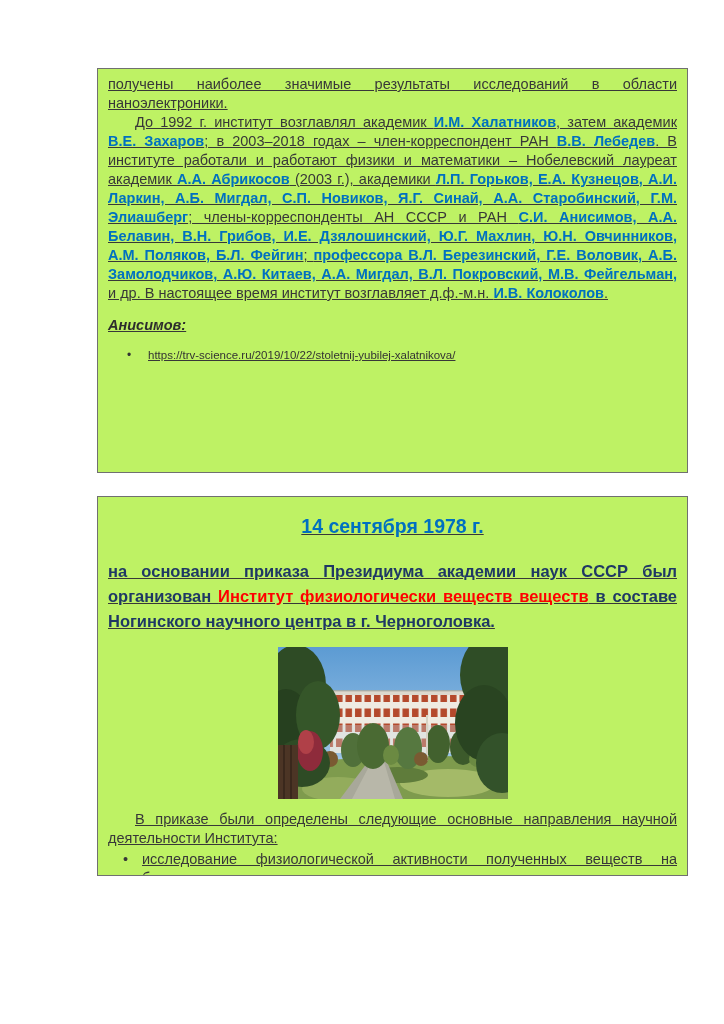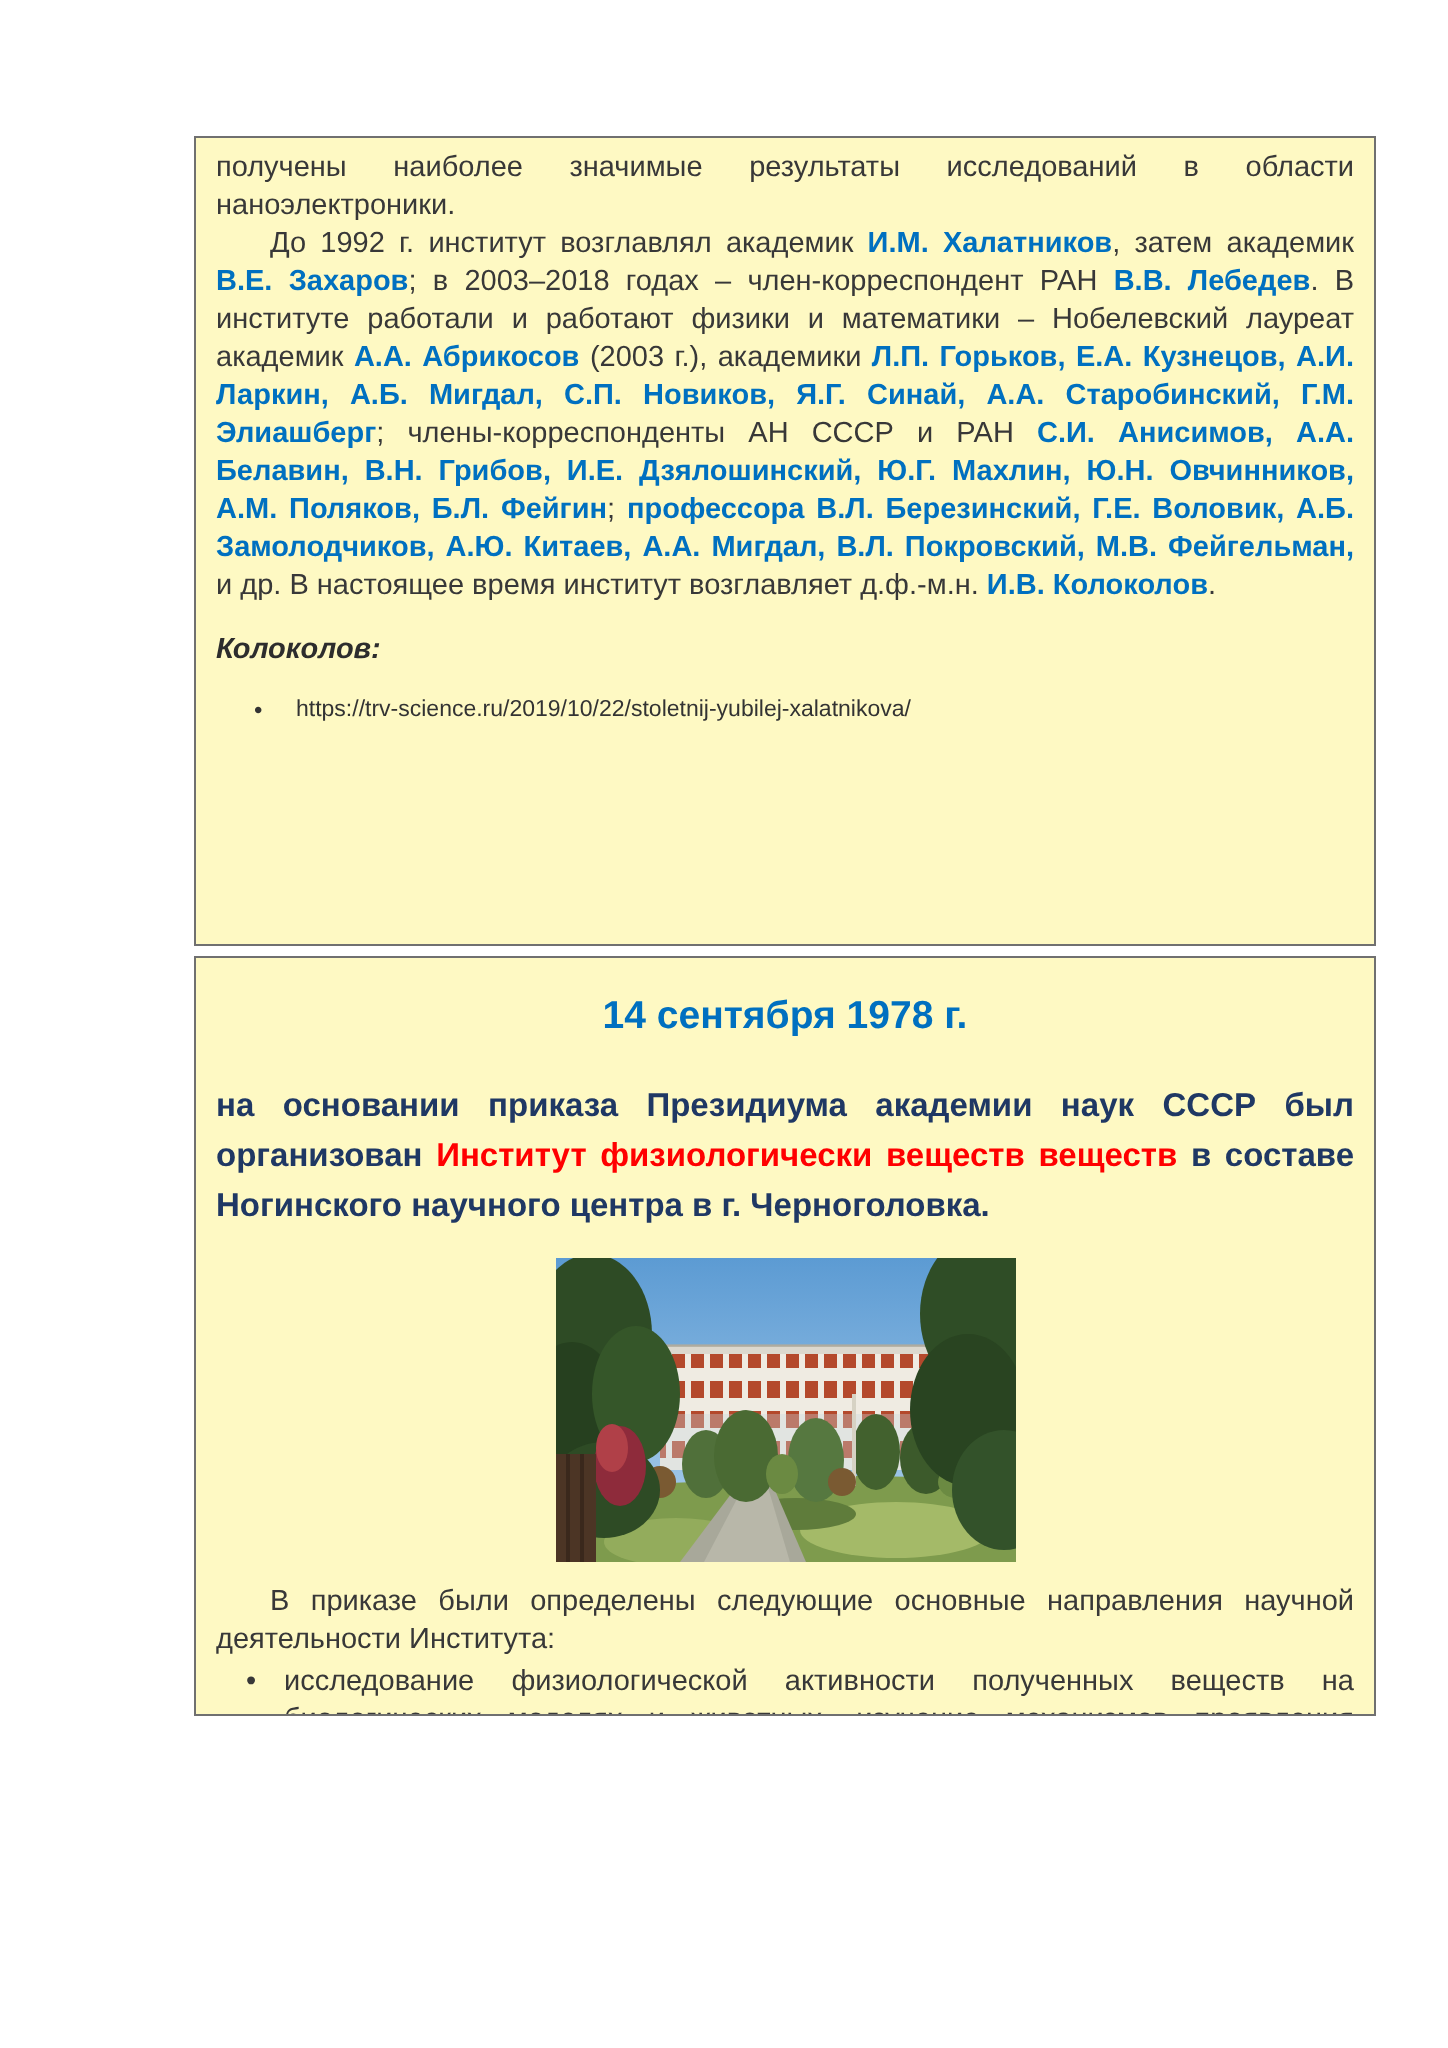--- a/index.html
+++ b/index.html
@@ -5,24 +5,24 @@
   html, body { margin:0; padding:0; background:#ffffff; }
   body {
     width:724px; height:1024px; position:relative;
     font-family:"Liberation Sans", sans-serif;
     color:#383838;
     -webkit-font-smoothing:antialiased;
   }
   .docbox {
     position:absolute; left:97px; width:591px;
     border:1px solid #707070; box-sizing:border-box;
-    background:#fef9c3; padding:0 10px; overflow:hidden;
+    background:#bef264; padding:0 10px; overflow:hidden;text-decoration:underline;
   }
   #box1 { top:68px;  height:405px; }
-  #box2 { top:478px; height:380px; }
+  #box2 { top:496px; height:380px; }
 
   .body-par {
     font-size:14.5px; line-height:19px; text-align:justify; margin:0;
   }
   .indent { text-indent:27px; }
   #p1 { margin-top:6px; }
 
   .seg-plain { }
   .seg-name  { color:#0070C0; font-weight:bold; }
   .seg-red   { color:#FF0000; }
@@ -63,21 +63,21 @@
   }
 </style>
 </head>
 <body>
 
 <div>
 
   <section class="docbox" id="box1">
     <p class="body-par" id="p1">получены наиболее значимые результаты исследований в области наноэлектроники.</p>
     <p class="body-par indent" id="p2"><span class="seg-plain">До 1992 г. институт возглавлял академик </span><span class="seg-name">И.М. Халатников</span><span class="seg-plain">, затем академик </span><span class="seg-name">В.Е. Захаров</span><span class="seg-plain">; в 2003–2018 годах – член-корреспондент РАН </span><span class="seg-name">В.В. Лебедев</span><span class="seg-plain">. В институте работали и работают физики и математики – Нобелевский лауреат академик </span><span class="seg-name">А.А. Абрикосов</span><span class="seg-plain"> (2003 г.), академики </span><span class="seg-name">Л.П. Горьков, Е.А. Кузнецов, А.И. Ларкин, А.Б. Мигдал, С.П. Новиков, Я.Г. Синай, А.А. Старобинский, Г.М. Элиашберг</span><span class="seg-plain">; члены-корреспонденты АН СССР и РАН </span><span class="seg-name">С.И. Анисимов, А.А. Белавин, В.Н. Грибов, И.Е. Дзялошинский, Ю.Г. Махлин, Ю.Н. Овчинников, А.М. Поляков, Б.Л. Фейгин</span><span class="seg-plain">; </span><span class="seg-name">профессора В.Л. Березинский, Г.Е. Воловик, А.Б. Замолодчиков, А.Ю. Китаев, А.А. Мигдал, В.Л. Покровский, М.В. Фейгельман,</span><span class="seg-plain"> и др. В настоящее время институт возглавляет д.ф.-м.н. </span><span class="seg-name">И.В. Колоколов</span><span class="seg-plain">.</span></p>
-    <p class="sources-title">Колоколов:</p>
+    <p class="sources-title">Анисимов:</p>
     <ul class="sources-list">
       <li><span class="seg-plain">https://trv-science.ru/2019/10/22/stoletnij-yubilej-xalatnikova/</span></li>
     </ul>
   </section>
 
   <section class="docbox" id="box2">
     <h2 class="date-heading">14 сентября 1978 г.</h2>
     <p class="decree"><span class="seg-plain">на основании приказа Президиума академии наук СССР был организован </span><span class="seg-red">Институт физиологически веществ веществ</span><span class="seg-plain"> в составе Ногинского научного центра в г. Черноголовка.</span></p>
 
     <div class="photo-wrap">

